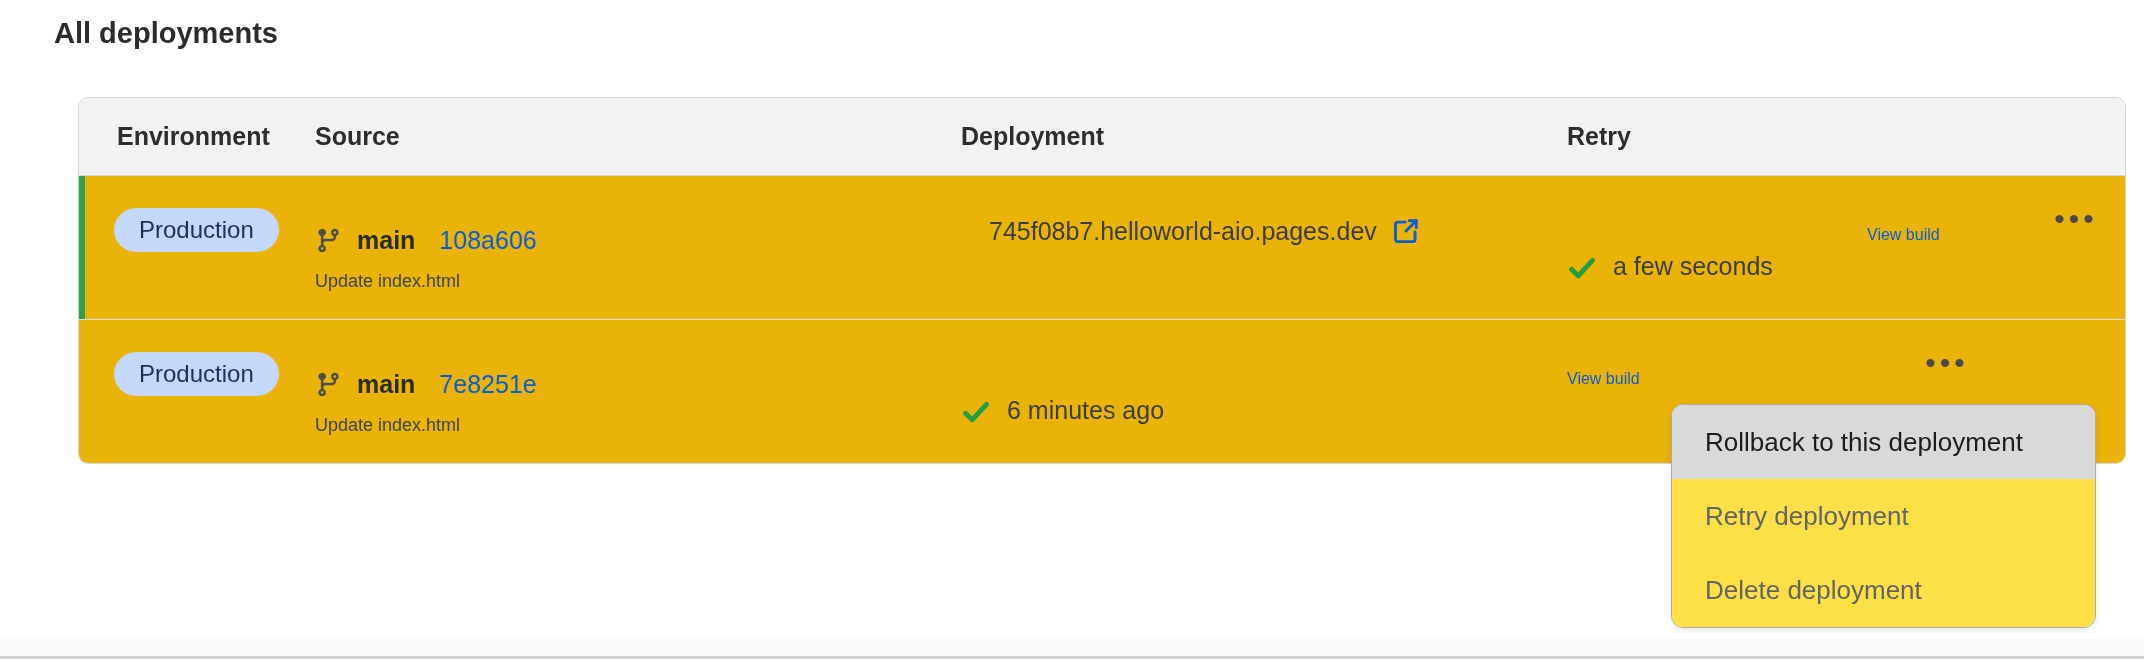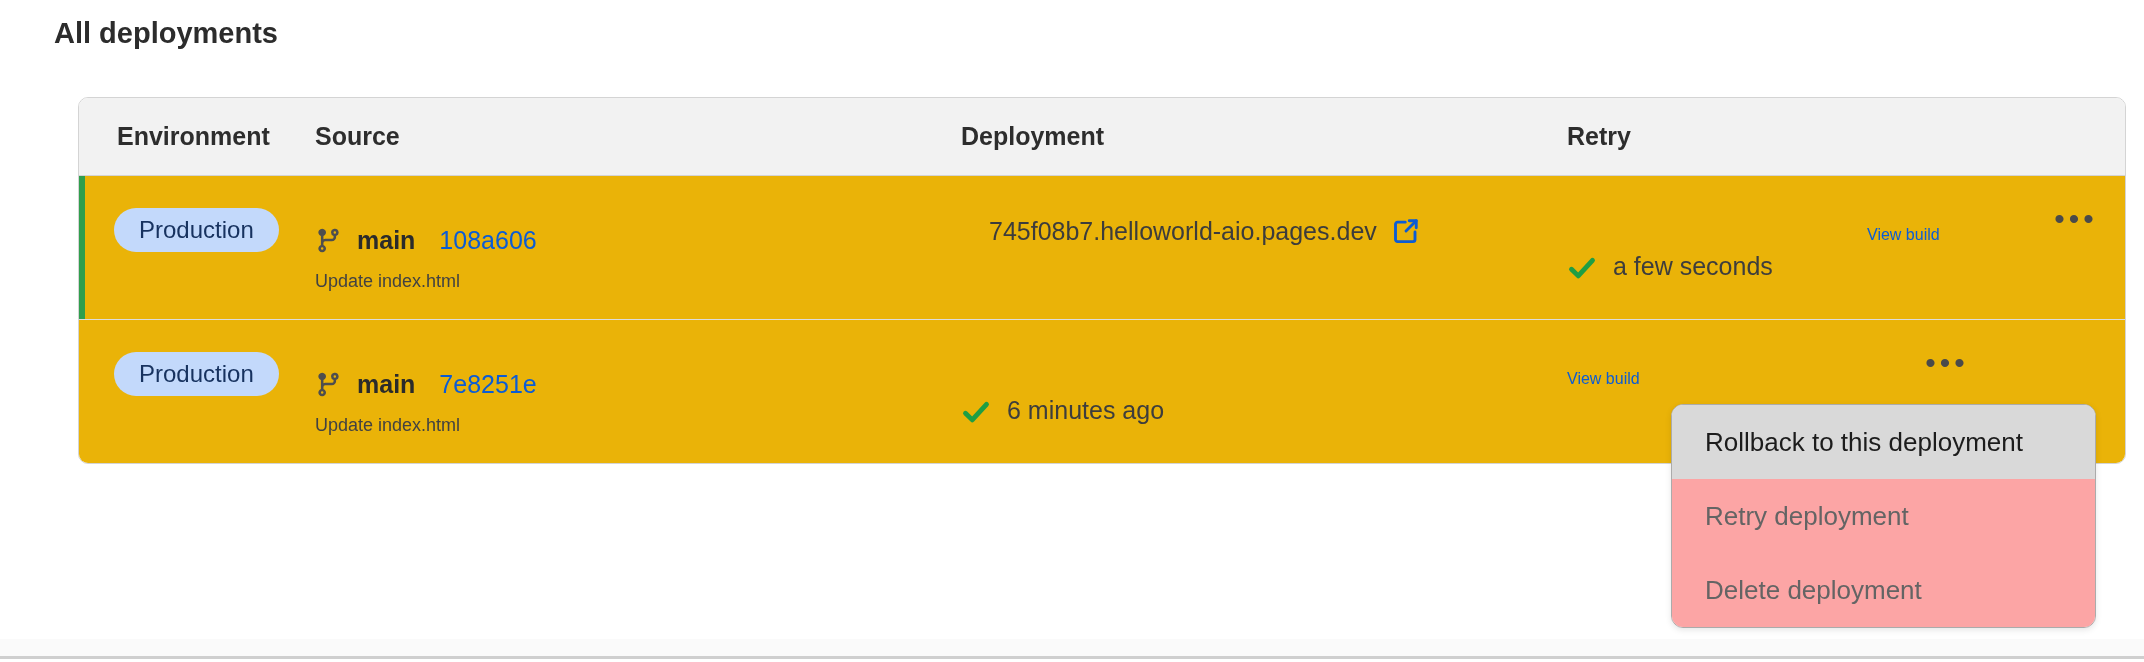--- a/index.html
+++ b/index.html
@@ -97,21 +97,21 @@
     border-radius:12px;
     overflow:hidden;
     box-shadow:0 2px 6px rgba(0,0,0,0.10);
     z-index:10;
   }
   .menu-item {
     height:74px;
     display:flex; align-items:center;
     padding-left:33px;
     font-size:26px; color:#646464;
-    background:#fca5a5;
+    background:#fde047;
     cursor:pointer;
   }
   .menu-item.highlighted { background:#d9d9d9; color:#1c1c1c; }
 
   .bottom-divider {
     position:absolute; left:0; top:639px; width:100%;
     height:17px;
     background:#fafafa;
     border-bottom:3px solid #cfcfcf;
   }

